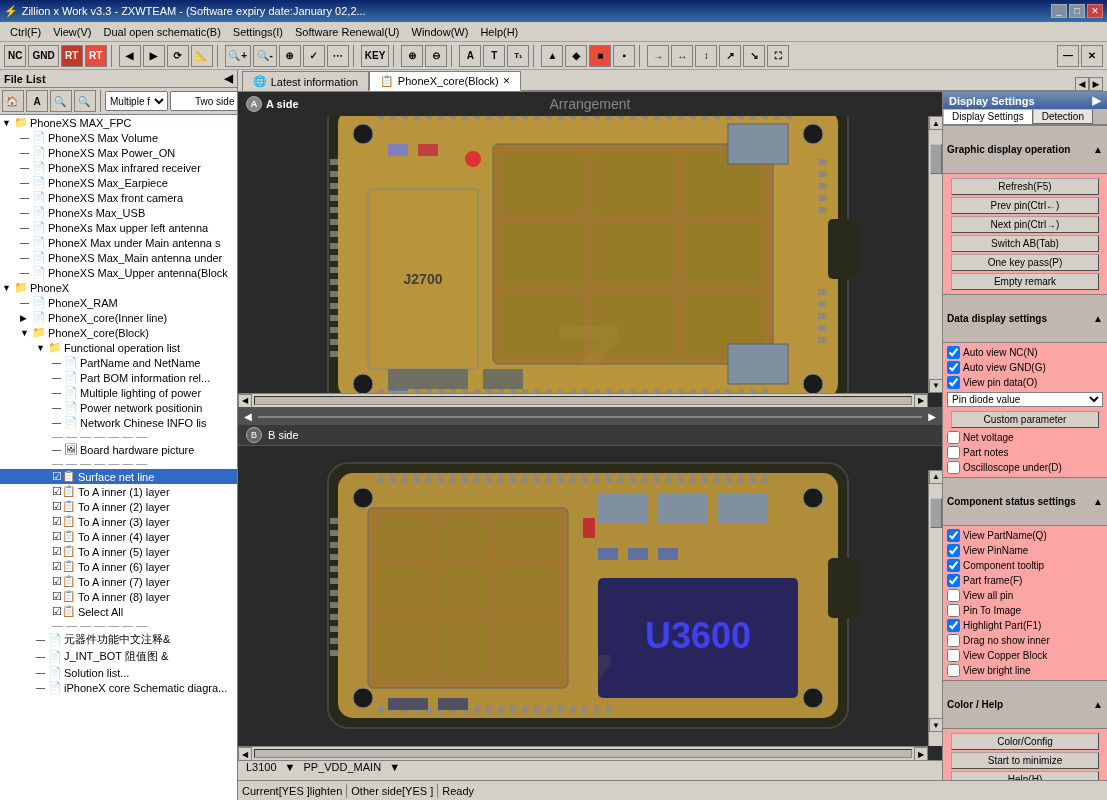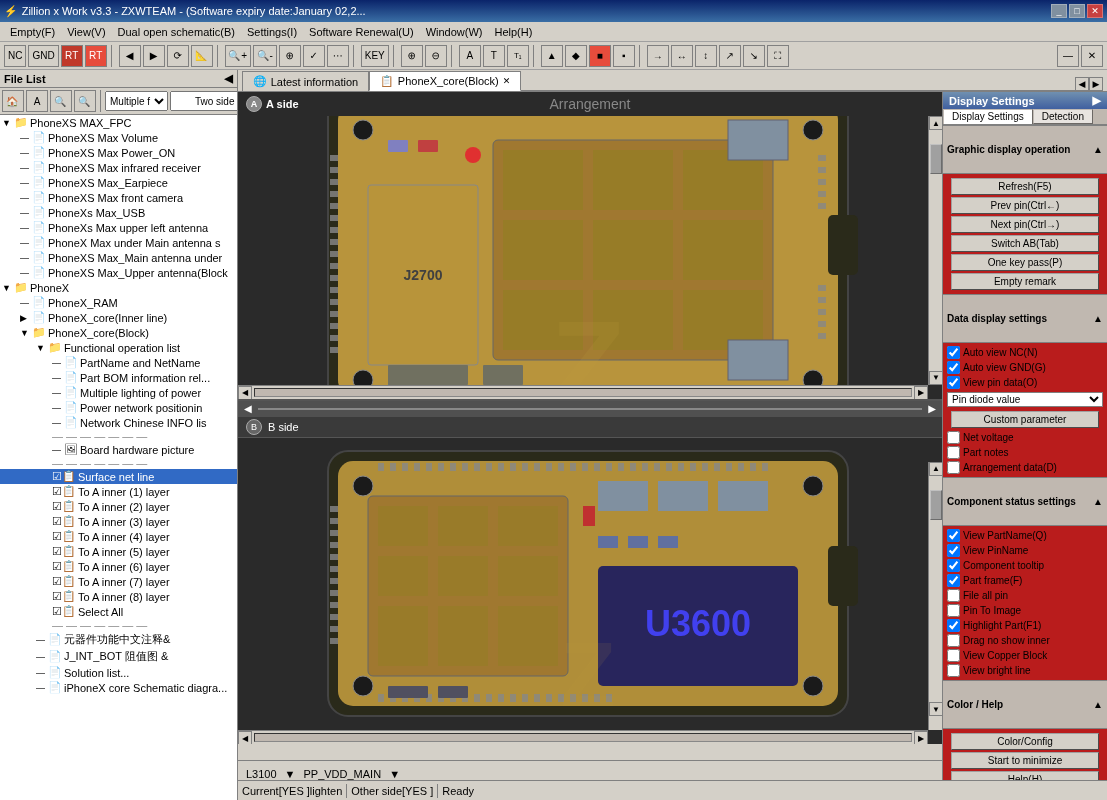--- a/index.html
+++ b/index.html
@@ -56,20 +56,21 @@
     }
     .tb-btn {
       height: 22px;
       min-width: 22px;
       background: #d4d0c8;
       border: 1px solid #808080;
       display: flex; align-items: center; justify-content: center;
       cursor: pointer;
       font-size: 10px;
       padding: 0 3px;
+      font-weight: bold;
     }
     .tb-sep { width: 4px; height: 22px; border-left: 1px solid #808080; margin: 0 2px; }
     
     
     .tab-bar {
       background: #d4d0c8;
       border-bottom: 1px solid #808080;
       height: 22px;
       display: flex;
       align-items: flex-end;
@@ -175,21 +176,21 @@
       background: #d4d0c8;
       border: 1px solid #808080;
       display: flex; align-items: center; justify-content: center;
       cursor: pointer;
       font-size: 9px;
     }
     
     
     .right-panel {
       width: 165px;
-      background: #b91c1c;
+      background: #fca5a5;
       border-left: 1px solid #808080;
       display: flex;
       flex-direction: column;
       overflow: hidden;
     }
     .panel-header {
       background: linear-gradient(to bottom, #7090b0, #4060a0);
       color: white;
       padding: 2px 6px;
       font-size: 11px;
@@ -327,21 +328,21 @@
     <span>Zillion x Work v3.3 - ZXWTEAM - (Software expiry date:January 02,2...</span>
   </div>
   <div class="title-bar-buttons">
     <div class="title-btn">_</div>
     <div class="title-btn">□</div>
     <div class="title-btn close">✕</div>
   </div>
 </div>
 
 <div class="menu-bar">
-  <span class="menu-item">Empty(F)</span>
+  <span class="menu-item">Ctrl(F)</span>
   <span class="menu-item">View(V)</span>
   <span class="menu-item">Dual open schematic(B)</span>
   <span class="menu-item">Settings(I)</span>
   <span class="menu-item">Software Renewal(U)</span>
   <span class="menu-item">Window(W)</span>
   <span class="menu-item">Help(H)</span>
 </div>
 
 <div class="toolbar">
   <div class="tb-btn">NC</div>
@@ -921,21 +922,21 @@
               <div style="width:14px; height:14px; background:#d4d0c8; border:1px solid #808080; display:flex; align-items:center; justify-content:center; cursor:pointer; font-size:8px; position:absolute; bottom:14px;">▼</div>
             </div>
 
             <div style="position:absolute; bottom:0; left:0; right:14px; height:14px; background:#d4d0c8; border-top:1px solid #808080; display:flex;">
               <div style="width:14px; height:14px; background:#d4d0c8; border:1px solid #808080; display:flex; align-items:center; justify-content:center; cursor:pointer; font-size:8px;">◀</div>
               <div style="flex:1; background:#c0b8b0; margin:2px; border:1px inset #888;"></div>
               <div style="width:14px; height:14px; background:#d4d0c8; border:1px solid #808080; display:flex; align-items:center; justify-content:center; cursor:pointer; font-size:8px;">▶</div>
             </div>
           </div>
 
-          <div style="background:#d4d0c8; border-top:1px solid #808080; height:20px; display:flex; align-items:flex-end; padding:0 8px; font-size:11px; gap:8px;margin-top:16px;">
+          <div style="background:#d4d0c8; border-top:1px solid #808080; height:20px; display:flex; align-items:flex-start; padding:0 8px; font-size:11px; gap:8px;">
             <span>L3100</span>
             <span>▼</span>
             <span>PP_VDD_MAIN</span>
             <span>▼</span>
           </div>
         </div>
 
         <div class="right-panel">
           <div class="panel-header">
             <span>Display Settings</span>
@@ -987,21 +988,21 @@
               <div class="panel-row">
                 <input type="checkbox" class="panel-checkbox" style="">
                 <span>Net voltage</span>
               </div>
               <div class="panel-row">
                 <input type="checkbox" class="panel-checkbox" style="">
                 <span>Part notes</span>
               </div>
               <div class="panel-row">
                 <input type="checkbox" class="panel-checkbox" style="">
-                <span>Arrangement data(D)</span>
+                <span>Oscilloscope under(D)</span>
               </div>
             </div>
           </div>
 
           <div class="panel-section">
             <div class="panel-section-title">
               <span>Component status settings</span>
               <span>▲</span>
             </div>
             <div class="panel-content">
@@ -1016,21 +1017,21 @@
               <div class="panel-row">
                 <input type="checkbox" class="panel-checkbox" checked="" style="">
                 <span>Component tooltip</span>
               </div>
               <div class="panel-row">
                 <input type="checkbox" class="panel-checkbox" checked="" style="">
                 <span>Part frame(F)</span>
               </div>
               <div class="panel-row">
                 <input type="checkbox" class="panel-checkbox" style="">
-                <span>File all pin</span>
+                <span>View all pin</span>
               </div>
               <div class="panel-row">
                 <input type="checkbox" class="panel-checkbox" style="">
                 <span>Pin To Image</span>
               </div>
               <div class="panel-row">
                 <input type="checkbox" class="panel-checkbox" checked="" style="">
                 <span>Highlight Part(F1)</span>
               </div>
               <div class="panel-row">

